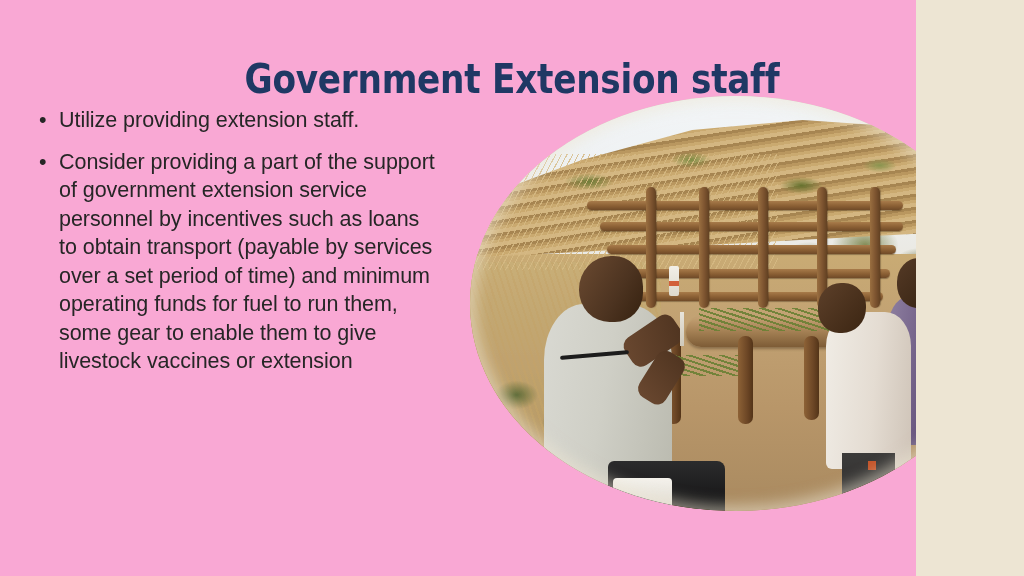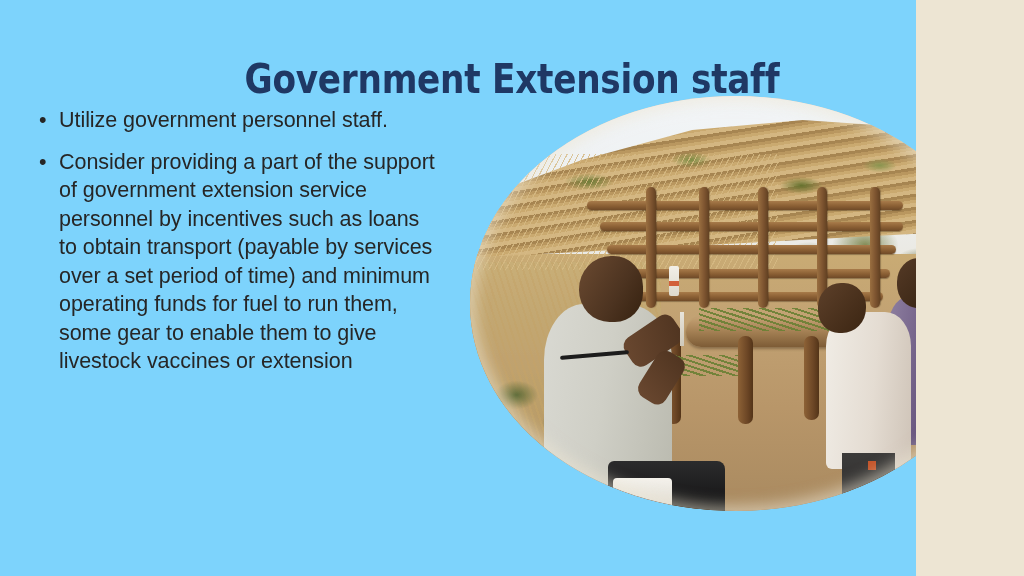--- a/index.html
+++ b/index.html
@@ -11,21 +11,21 @@
     height: 576px;
     overflow: hidden;
     background: #ede5d3;
     font-family: "Liberation Sans", sans-serif;
   }
 
   #slide {
     position: relative;
     width: 916px;
     height: 576px;
-    background: #7dd3fc;
+    background: #f9a8d4;
     overflow: hidden;
   }
 
   
   #slide-title {
     position: absolute;
     left: 0;
     top: 26px;
     width: 1024px;
     text-align: center;
@@ -357,21 +357,21 @@
 <body>
 
 <div id="slide">
 
   <h1 id="slide-title">Government Extension staff</h1>
 
   <div id="body-text">
 
     <p class="bullet-item">
       <span class="bullet-dot">•</span>
-      <span>Utilize government personnel staff.</span>
+      <span>Utilize providing extension staff.</span>
     </p>
 
     <p class="bullet-item">
       <span class="bullet-dot">•</span>
       <span>Consider providing a part of the support of government extension service personnel by incentives such as loans to obtain transport (payable by services over a set period of time) and minimum operating funds for fuel to run them, some gear to enable them to give livestock vaccines or extension</span>
     </p>
 
   </div>
 
   <div id="photo-oval">

